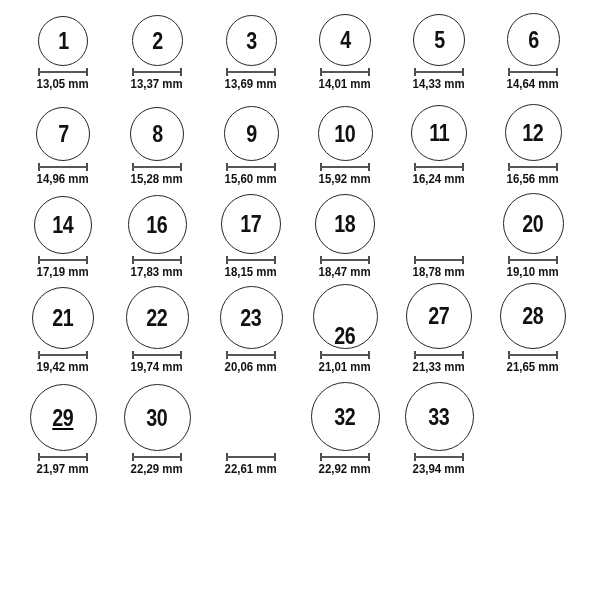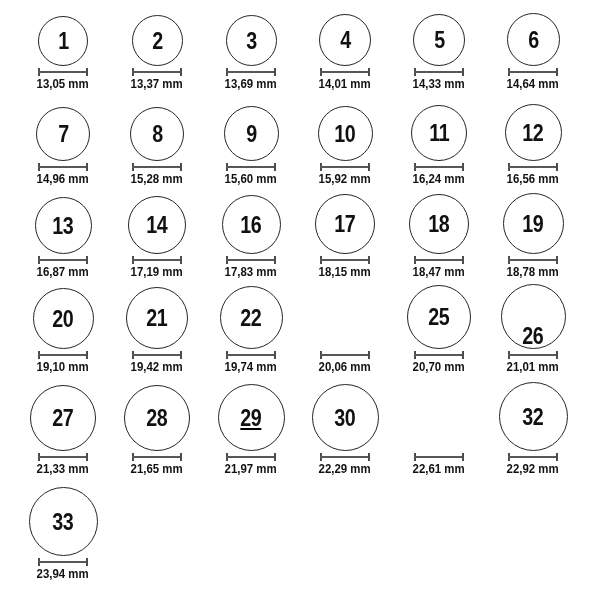--- a/index.html
+++ b/index.html
@@ -209,31 +209,20 @@
         <span class="num">12</span>
       </div>
       <div class="dim">
         <span class="tick l"></span>
         <span class="bar"></span>
         <span class="tick r"></span>
       </div>
       <div class="label">16,56 mm</div>
     </div>
     <div class="cell">
-      <div class="circle" style="width: 57px; height: 57px;">
-        <span class="num">13</span>
-      </div>
-      <div class="dim">
-        <span class="tick l"></span>
-        <span class="bar"></span>
-        <span class="tick r"></span>
-      </div>
-      <div class="label">16,87 mm</div>
-    </div>
-    <div class="cell">
       <div class="circle" style="width: 58px; height: 58px;">
         <span class="num">14</span>
       </div>
       <div class="dim">
         <span class="tick l"></span>
         <span class="bar"></span>
         <span class="tick r"></span>
       </div>
       <div class="label">17,19 mm</div>
     </div>
@@ -264,23 +253,20 @@
         <span class="num">18</span>
       </div>
       <div class="dim">
         <span class="tick l"></span>
         <span class="bar"></span>
         <span class="tick r"></span>
       </div>
       <div class="label">18,47 mm</div>
     </div>
     <div class="cell">
-      <div class="circle" style="width: 61px; height: 61px;">
-        <span class="num">19</span>
-      </div>
       <div class="dim">
         <span class="tick l"></span>
         <span class="bar"></span>
         <span class="tick r"></span>
       </div>
       <div class="label">18,78 mm</div>
     </div>
     <div class="cell">
       <div class="circle" style="width: 61px; height: 61px; text-align: right;">
         <span class="num">20</span>
@@ -308,37 +294,29 @@
         <span class="num">22</span>
       </div>
       <div class="dim">
         <span class="tick l"></span>
         <span class="bar"></span>
         <span class="tick r"></span>
       </div>
       <div class="label">19,74 mm</div>
     </div>
     <div class="cell">
+      <div class="circle" style="width: 63px; height: 63px;">
+        <span class="num">23</span>
+      </div>
       <div class="dim">
         <span class="tick l"></span>
         <span class="bar"></span>
         <span class="tick r"></span>
       </div>
       <div class="label">20,06 mm</div>
-    </div>
-    <div class="cell">
-      <div class="circle" style="width: 64px; height: 64px;">
-        <span class="num">25</span>
-      </div>
-      <div class="dim">
-        <span class="tick l"></span>
-        <span class="bar"></span>
-        <span class="tick r"></span>
-      </div>
-      <div class="label">20,70 mm</div>
     </div>
     <div class="cell">
       <div class="circle" style="width: 65px; height: 65px; align-items: flex-end;">
         <span class="num">26</span>
       </div>
       <div class="dim">
         <span class="tick l"></span>
         <span class="bar"></span>
         <span class="tick r"></span>
       </div>

